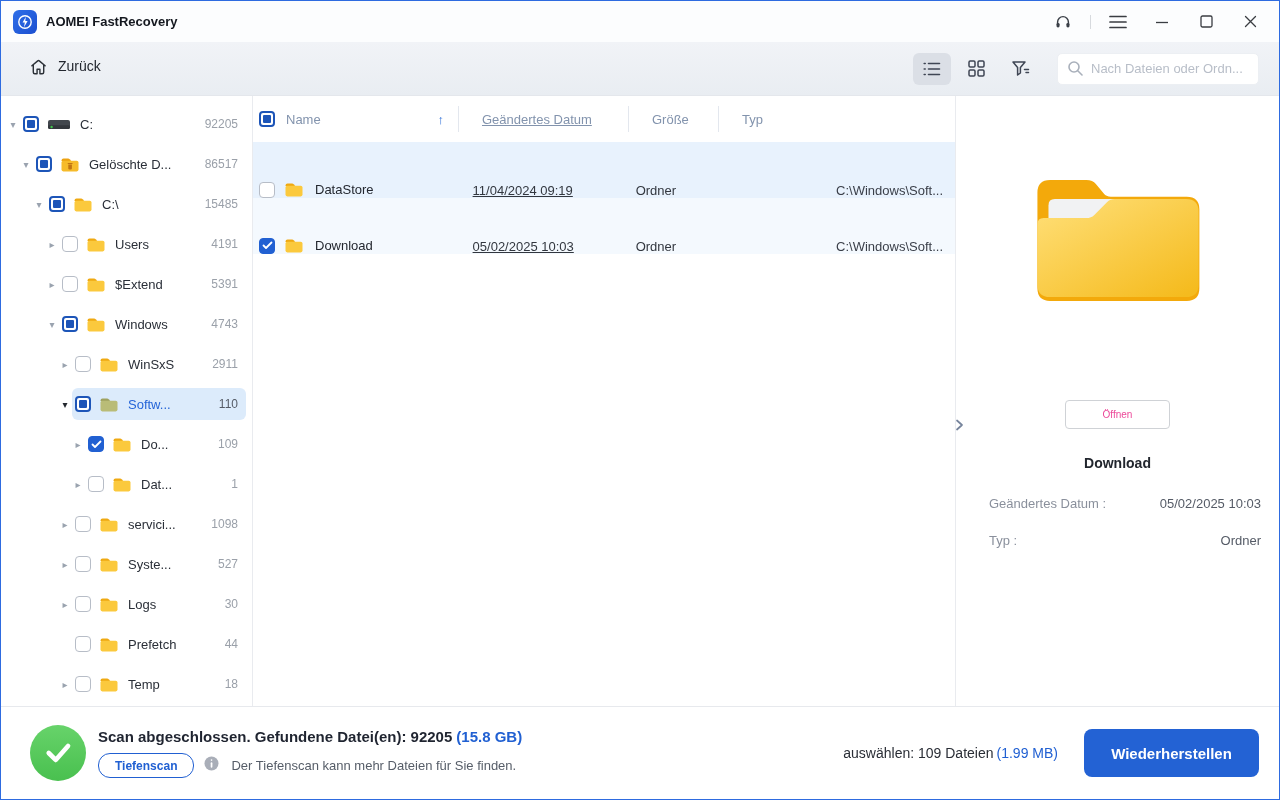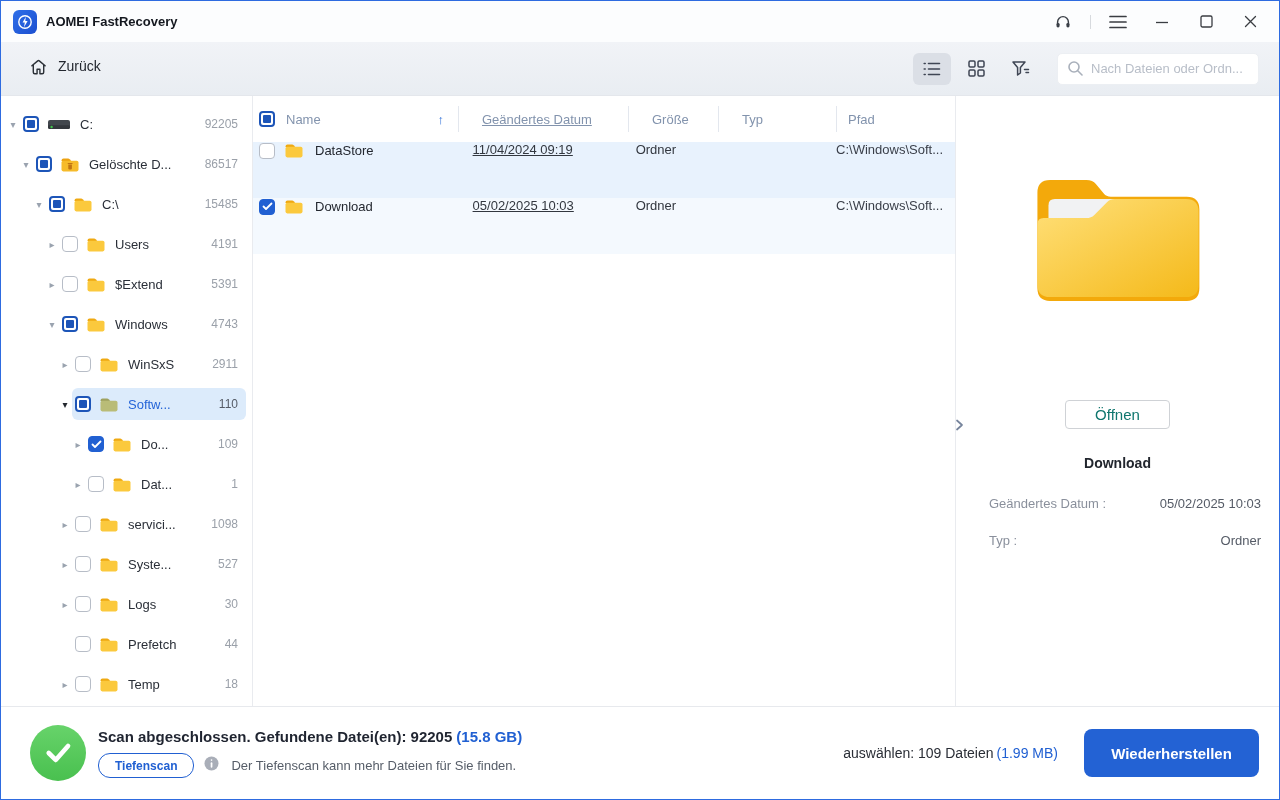--- a/index.html
+++ b/index.html
@@ -52,31 +52,31 @@
   .t-header { height:46px; display:flex; align-items:center; flex:0 0 auto; font-size:13px; color:#8293ad; }
   .th { position:relative; display:flex; align-items:center; height:100%; padding-left:24px; }
   .th:not(.c-name)::before { content:''; position:absolute; left:0; top:10px; bottom:10px; width:1px; background:#e3e7ee; }
   .c-name { width:205px; padding-left:6px; }
   .c-date { width:170px;text-decoration:underline; }
   .c-type { width:118px; }
   .c-size { width:90px; }
   .c-path { flex:1 1 auto; }
   .th.c-path { padding-left:12px; }
   .sort-arrow { margin-left:auto; margin-right:14px; color:#2e6fd8; font-size:13px; font-weight:700; }
-  .t-row { height:56px; display:flex; align-items:flex-start; font-size:13px; color:#32373f; cursor:pointer; }
+  .t-row { height:56px; display:flex; align-items:flex-end; font-size:13px; color:#32373f; cursor:pointer; }
   .t-cell { padding-left:24px; }
   .t-cell.c-name { display:flex; align-items:center; gap:0; padding-left:6px; color:#23272f; }
   .t-cell.c-path { text-align:right; padding-right:12px; color:#3a3f49; }
   .row-folder { margin:0 11px 0 9px; display:flex; }
 
   
   .preview-panel { width:324px; flex:0 0 auto; border-left:1px solid #e9ebef; display:flex; flex-direction:column; align-items:center; position:relative; background:#fff; }
   .panel-handle { position:absolute; left:-2px; top:318px; width:16px; height:22px; display:flex; align-items:center; cursor:pointer; }
   .big-folder { margin-top:62px; }
-  .open-btn { margin-top:80px; width:105px; height:29px; background:#fff; border:1px solid #cfd2d6; border-radius:4px; font-size:15px; color:#0f766e; font-family:inherit; cursor:pointer; }
+  .open-btn { margin-top:80px; width:105px; height:29px; background:#fff; border:1px solid #cfd2d6; border-radius:4px; font-size:10px; color:#ec4899; font-family:inherit; cursor:pointer; }
   .preview-title { margin-top:26px; font-size:14px; font-weight:700; color:#22262e; }
   .preview-details { margin-top:25px; width:100%; padding:0 18px 0 33px; display:flex; flex-direction:column; gap:22px; }
   .detail-row { display:flex; justify-content:space-between; font-size:13px; }
   .detail-label { color:#8a909c; }
   .detail-value { color:#555b66; }
 
   
   .statusbar { height:93px; border-top:1px solid #e7e9ed; background:#fff; display:flex; align-items:center; padding:0 20px 0 29px; flex:0 0 auto; }
   .success-circle { width:56px; height:56px; border-radius:50%; background:linear-gradient(#67d36a,#49c04f); display:flex; align-items:center; justify-content:center; flex:0 0 auto; }
   .status-textblock { margin-left:12px; display:flex; flex-direction:column; gap:8px; }
@@ -406,23 +406,20 @@
           <span class="sort-arrow">↑</span>
         </div>
         <div class="th c-date">
             <span>Geändertes Datum</span>
           </div>
         <div class="th c-size">
             <span>Größe</span>
           </div>
         <div class="th c-type">
             <span>Typ</span>
-          </div>
-        <div class="th c-path">
-            <span>Pfad</span>
           </div>
       </div>
       <div id="table-body">
           <div class="t-row" style="background: rgb(232, 242, 253);">
             <div class="t-cell c-name">
               <span class="cb"></span>
               <span class="row-folder">
                 <svg width="20" height="17" viewBox="0 0 20 17">
                   <path d="M1.5 4.6 q0-2 2-2 h4.6 q1 0 1.6 .7 l1.5 1.8 h-9.7 Z" fill="#efa912"></path>
                   <rect x="1.5" y="4.8" width="17" height="10.6" rx="1.8" fill="#fbc93d"></rect>

